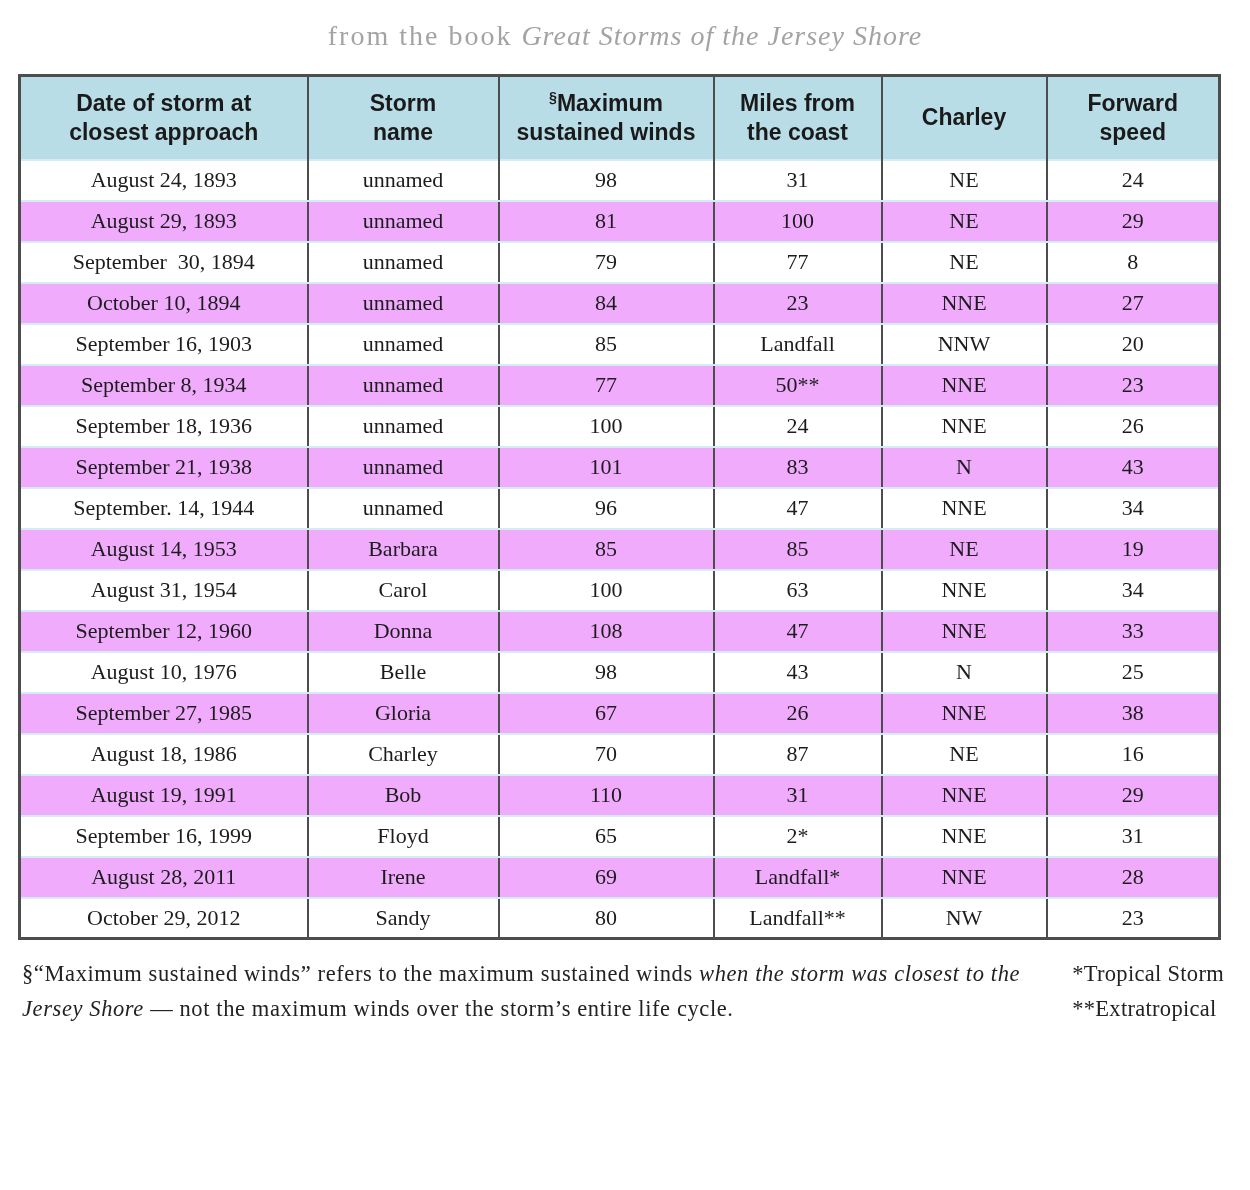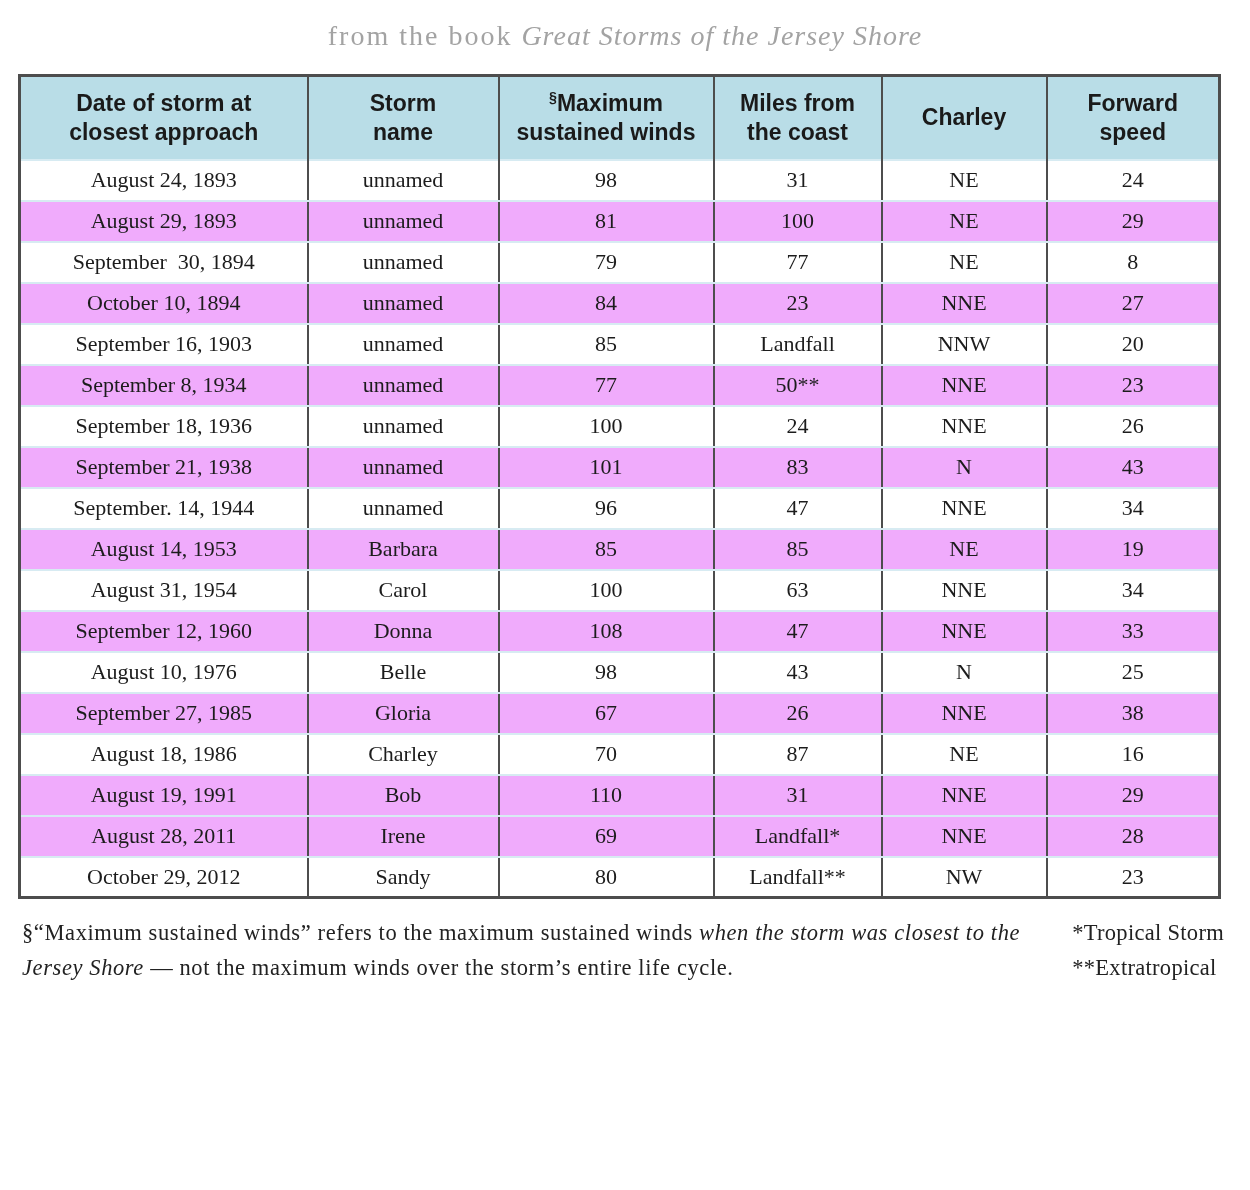--- a/index.html
+++ b/index.html
@@ -257,20 +257,28 @@
           <td>16</td>
         </tr>
         <tr class="alt">
           <td>August 19, 1991</td>
           <td>Bob</td>
           <td>110</td>
           <td>31</td>
           <td>NNE</td>
           <td>29</td>
         </tr>
+        <tr>
+          <td>September 16, 1999</td>
+          <td>Floyd</td>
+          <td>65</td>
+          <td>2*</td>
+          <td>NNE</td>
+          <td>31</td>
+        </tr>
         <tr class="alt">
           <td>August 28, 2011</td>
           <td>Irene</td>
           <td>69</td>
           <td>Landfall*</td>
           <td>NNE</td>
           <td>28</td>
         </tr>
         <tr>
           <td>October 29, 2012</td>

